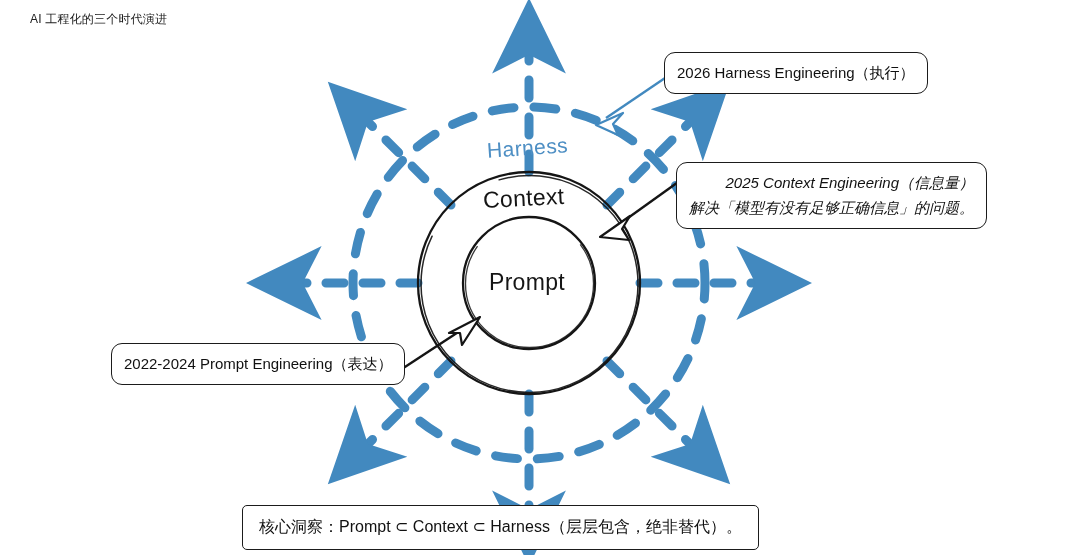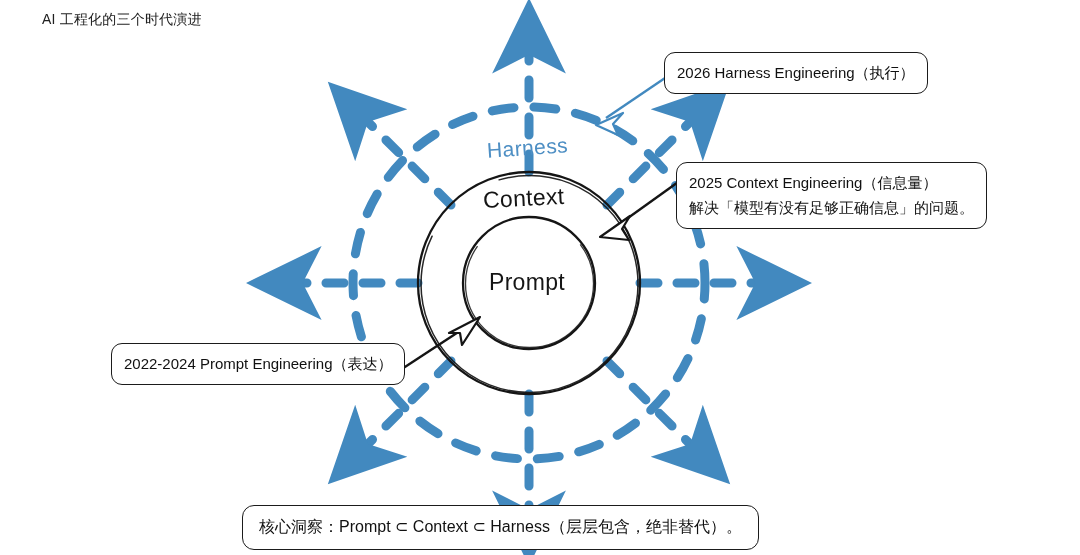--- a/index.html
+++ b/index.html
@@ -13,26 +13,25 @@
     position: relative;
     overflow: hidden;
     font-family: "Liberation Sans", "DejaVu Sans", sans-serif;
     color: #1a1a1a;
   }
 
   #page-title {
     position: absolute;
     left: 30px;
     top: 9px;
-    font-size: 14px;
+    font-size: 12px;
     line-height: 20px;
     color: #202020;
     letter-spacing: 0.2px;
     white-space: nowrap;
-    margin-left: 12px;
   }
 
   #diagram-canvas {
     position: absolute;
     left: 0;
     top: 0;
     width: 1080px;
     height: 555px;
   }
 
@@ -42,35 +41,36 @@
     box-sizing: border-box;
     background: #ffffff;
     border: 1.6px solid #1b1b1b;
     border-radius: 11px;
     padding: 7px 12px 8px 12px;
     font-size: 15px;
     line-height: 25px;
     color: #111111;
     white-space: nowrap;
     z-index: 6;
+    text-align: right;
   }
   .callout .line { display: block; }
 
   #callout-harness  { left: 664px; top: 52px;  }
-  #callout-context  { left: 676px; top: 162px; }
+  #callout-context  { left: 676px; top: 162px; font-style: italic; }
   #callout-prompt   { left: 70px;  top: 343px; margin-left: 41px; }
 
   #callout-insight {
     position: absolute;
     left: 242px;
     top: 505px;
     box-sizing: border-box;
     background: #ffffff;
     border: 1.8px solid #1b1b1b;
-    border-radius: 12px;
+    border-radius: 5px;
     padding: 7px 16px 8px 16px;
     font-size: 16px;
     line-height: 28px;
     color: #111111;
     white-space: nowrap;
     z-index: 6;
   }
 
   
   .ring-label {

